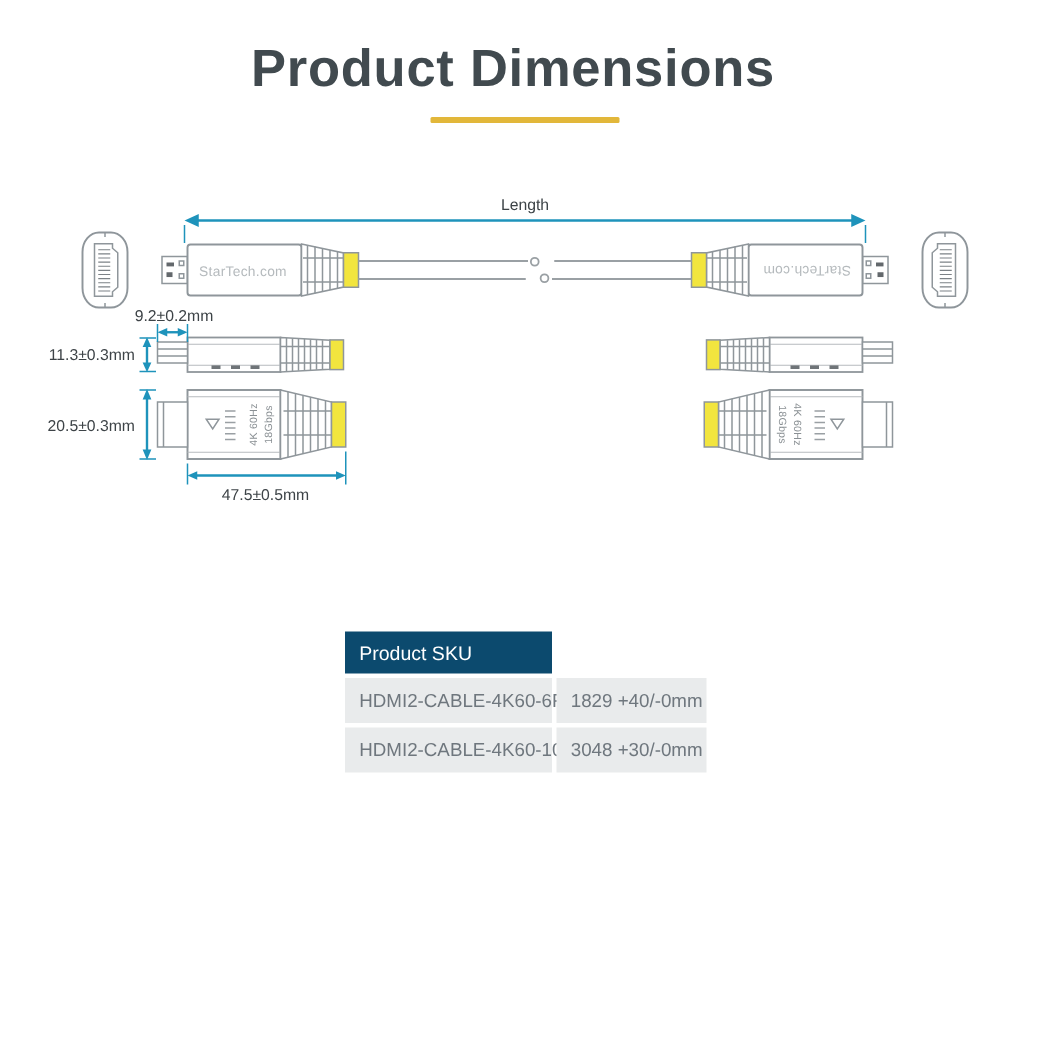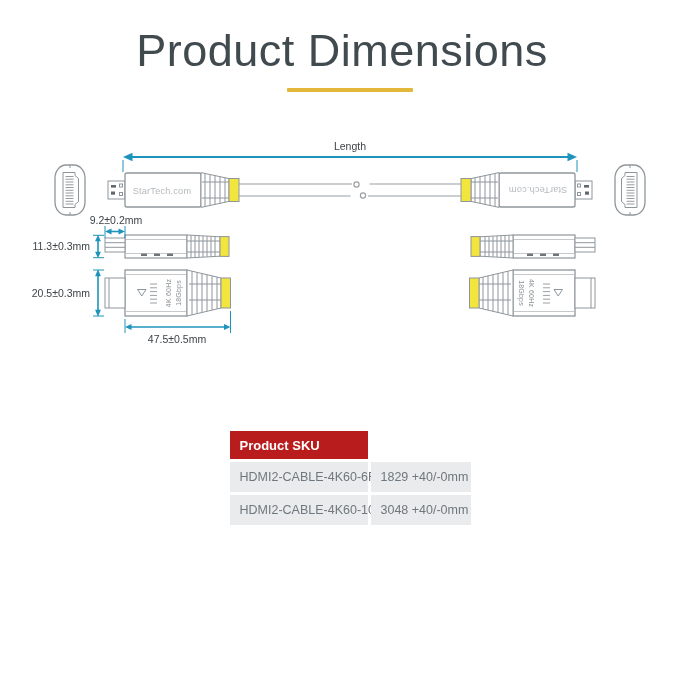--- a/index.html
+++ b/index.html
@@ -4,44 +4,44 @@
 <style>
   html,body{margin:0;padding:0;}
   body{
     width:700px;height:700px;overflow:hidden;background:#ffffff;
     font-family:"Liberation Sans", sans-serif;
   }
   .page{width:700px;height:700px;position:relative;}
   h1.title{
     margin:28px 16px 0 0;
     text-align:center;
-    font-size:45px;
-    font-weight:400;
+    font-size:35px;
+    font-weight:700;
     color:#414a4f;
     line-height:1;
     letter-spacing:0.5px;
   }
   .title-underline{
     width:126px;height:3.5px;background:#e2b73a;
     margin:15px auto 0 auto;border-radius:1px;
   }
   svg.diagram{display:block;margin-top:36px;}
   svg text{font-family:"Liberation Sans", sans-serif;}
   .dim-text{fill:#3d4347;font-size:10.5px;}
   .brand-text{fill:#b5babd;font-size:9.2px;letter-spacing:0.2px;}
   .spec-text{fill:#8a9094;font-size:7px;letter-spacing:0.2px;}
   
   .sku-table{
     width:241px;margin:68px auto 0 auto;
     display:flex;flex-direction:column;gap:3px;
   }
   .thead,.trow{display:grid;grid-template-columns:138px 100px;gap:3px;}
   .th{
-    background:#b91c1c;color:#ffffff;
-    font-size:13px;font-weight:bold;
+    background:#0c4a6e;color:#ffffff;
+    font-size:13px;font-weight:normal;
     padding:7px 0 6px 10px;
   }
   .td{
     background:#e9ebec;color:#6f777e;
     font-size:12.5px;
     padding:8px 0 8px 10px;
     white-space:nowrap;
   }
 </style>
 </head>
@@ -166,17 +166,17 @@
   <div class="sku-table">
     <div class="thead">
       <div class="th">Product SKU</div>
     </div>
     <div class="trow">
       <div class="td">HDMI2-CABLE-4K60-6FW</div>
       <div class="td">1829 +40/-0mm</div>
     </div>
     <div class="trow">
       <div class="td">HDMI2-CABLE-4K60-10W</div>
-      <div class="td">3048 +40/-0mm</div>
+      <div class="td">3048 +30/-0mm</div>
     </div>
   </div>
 
 </div>
 
 </body></html>

